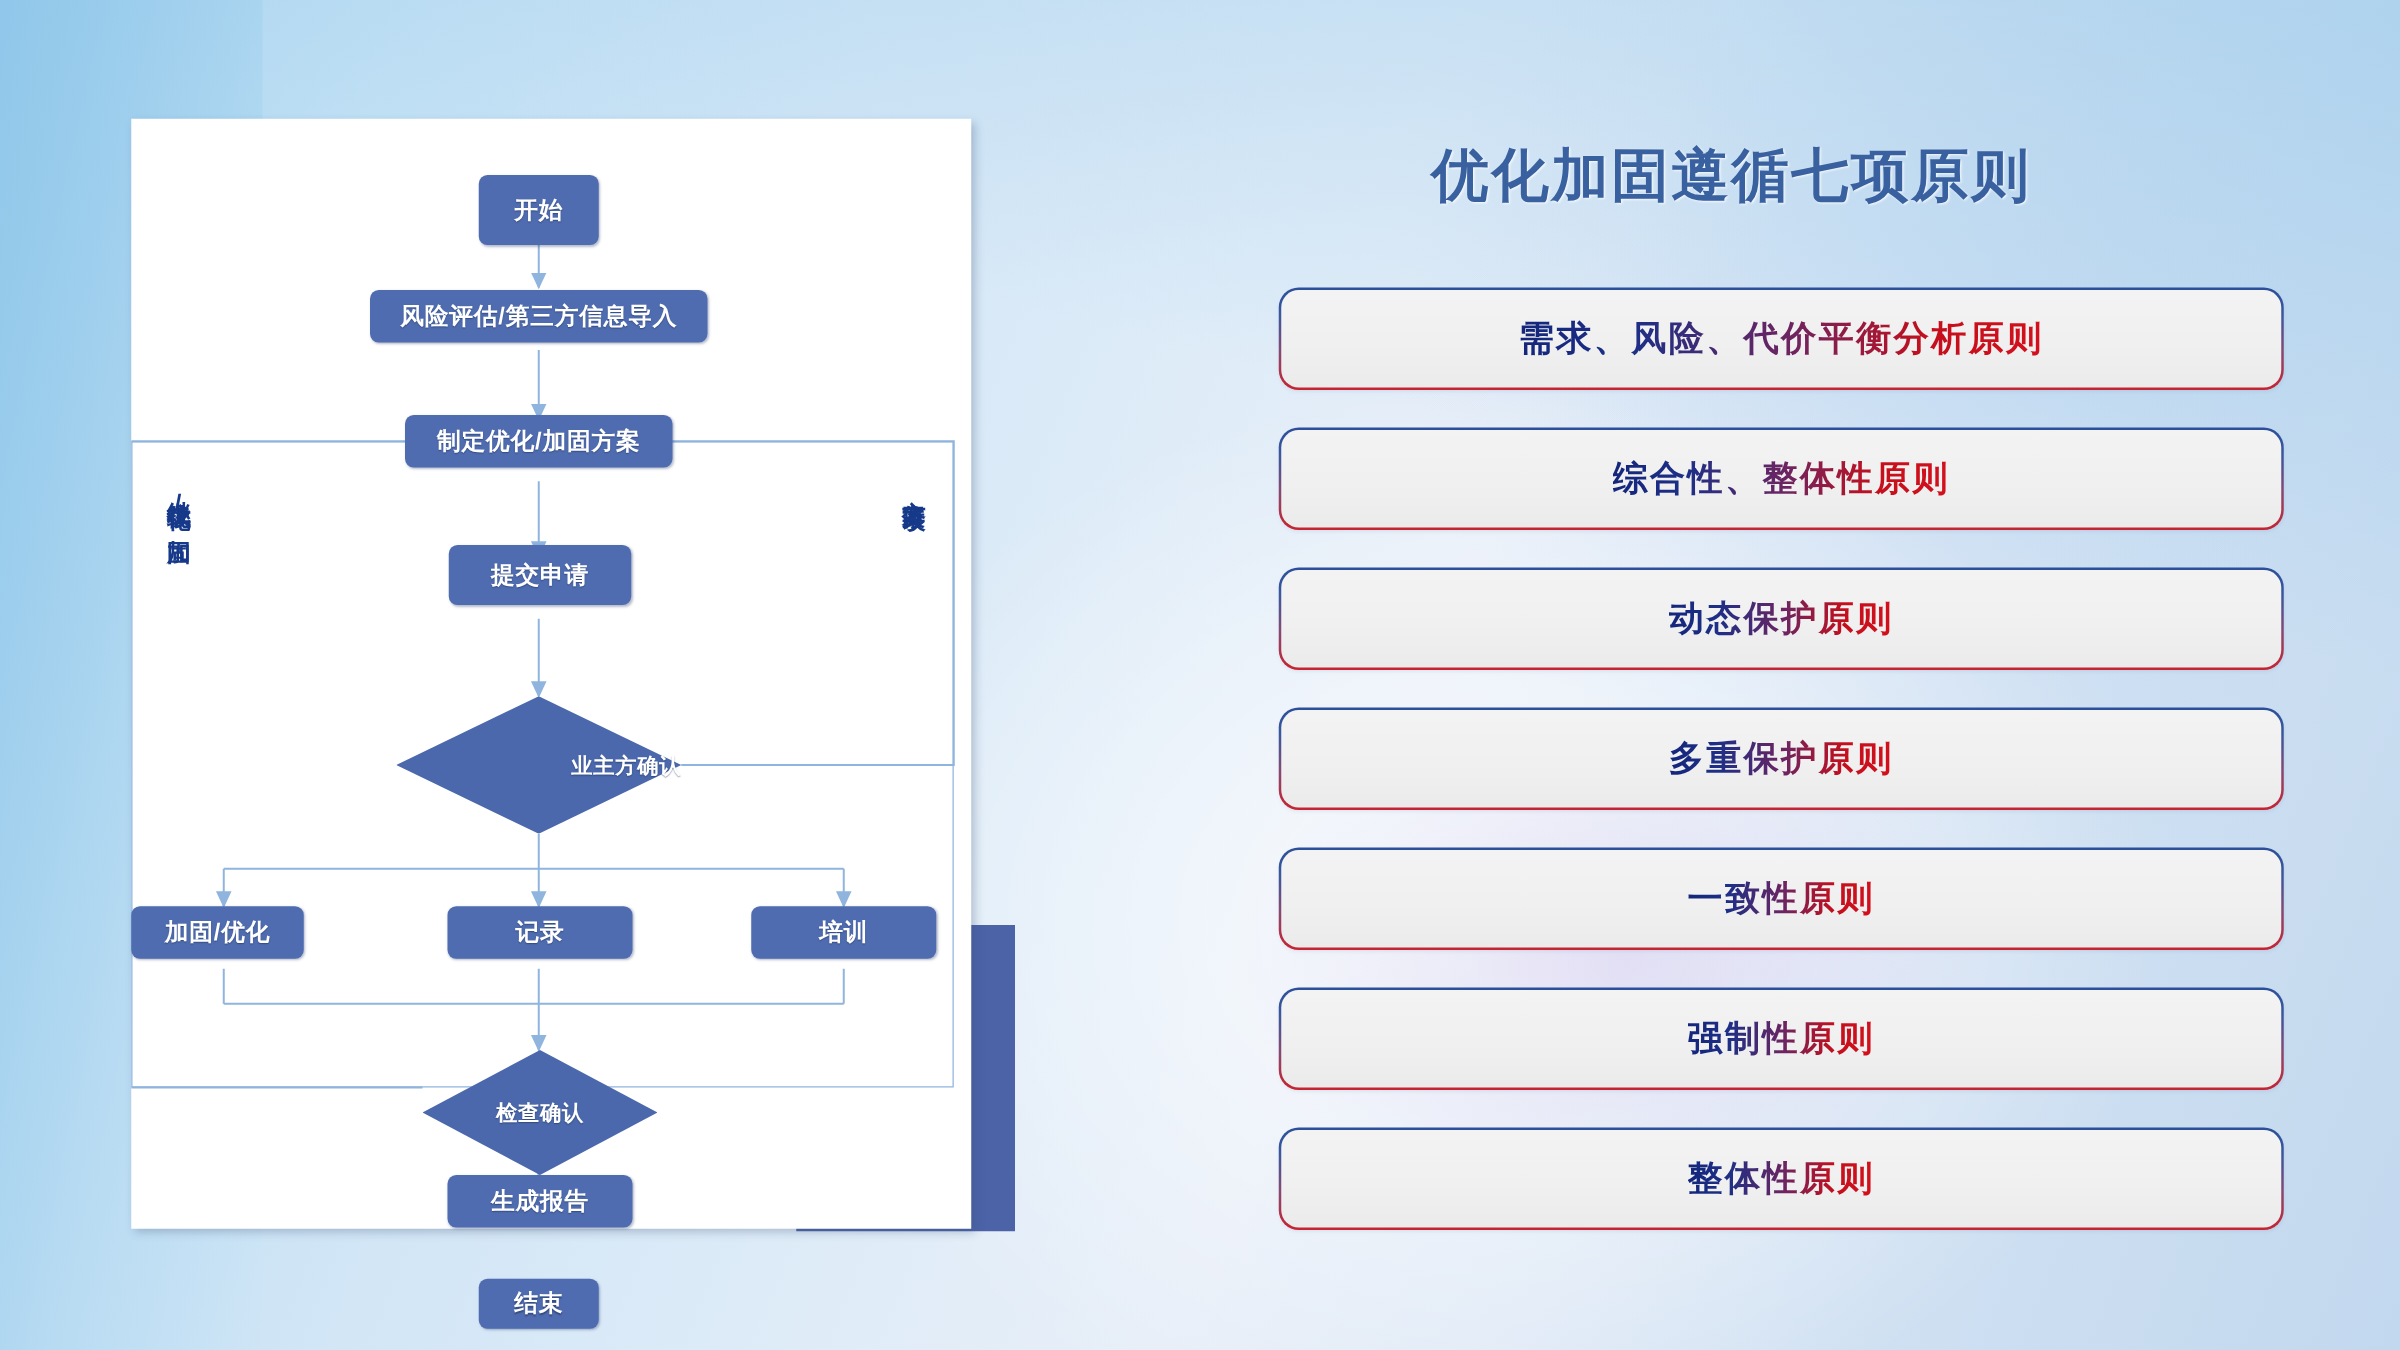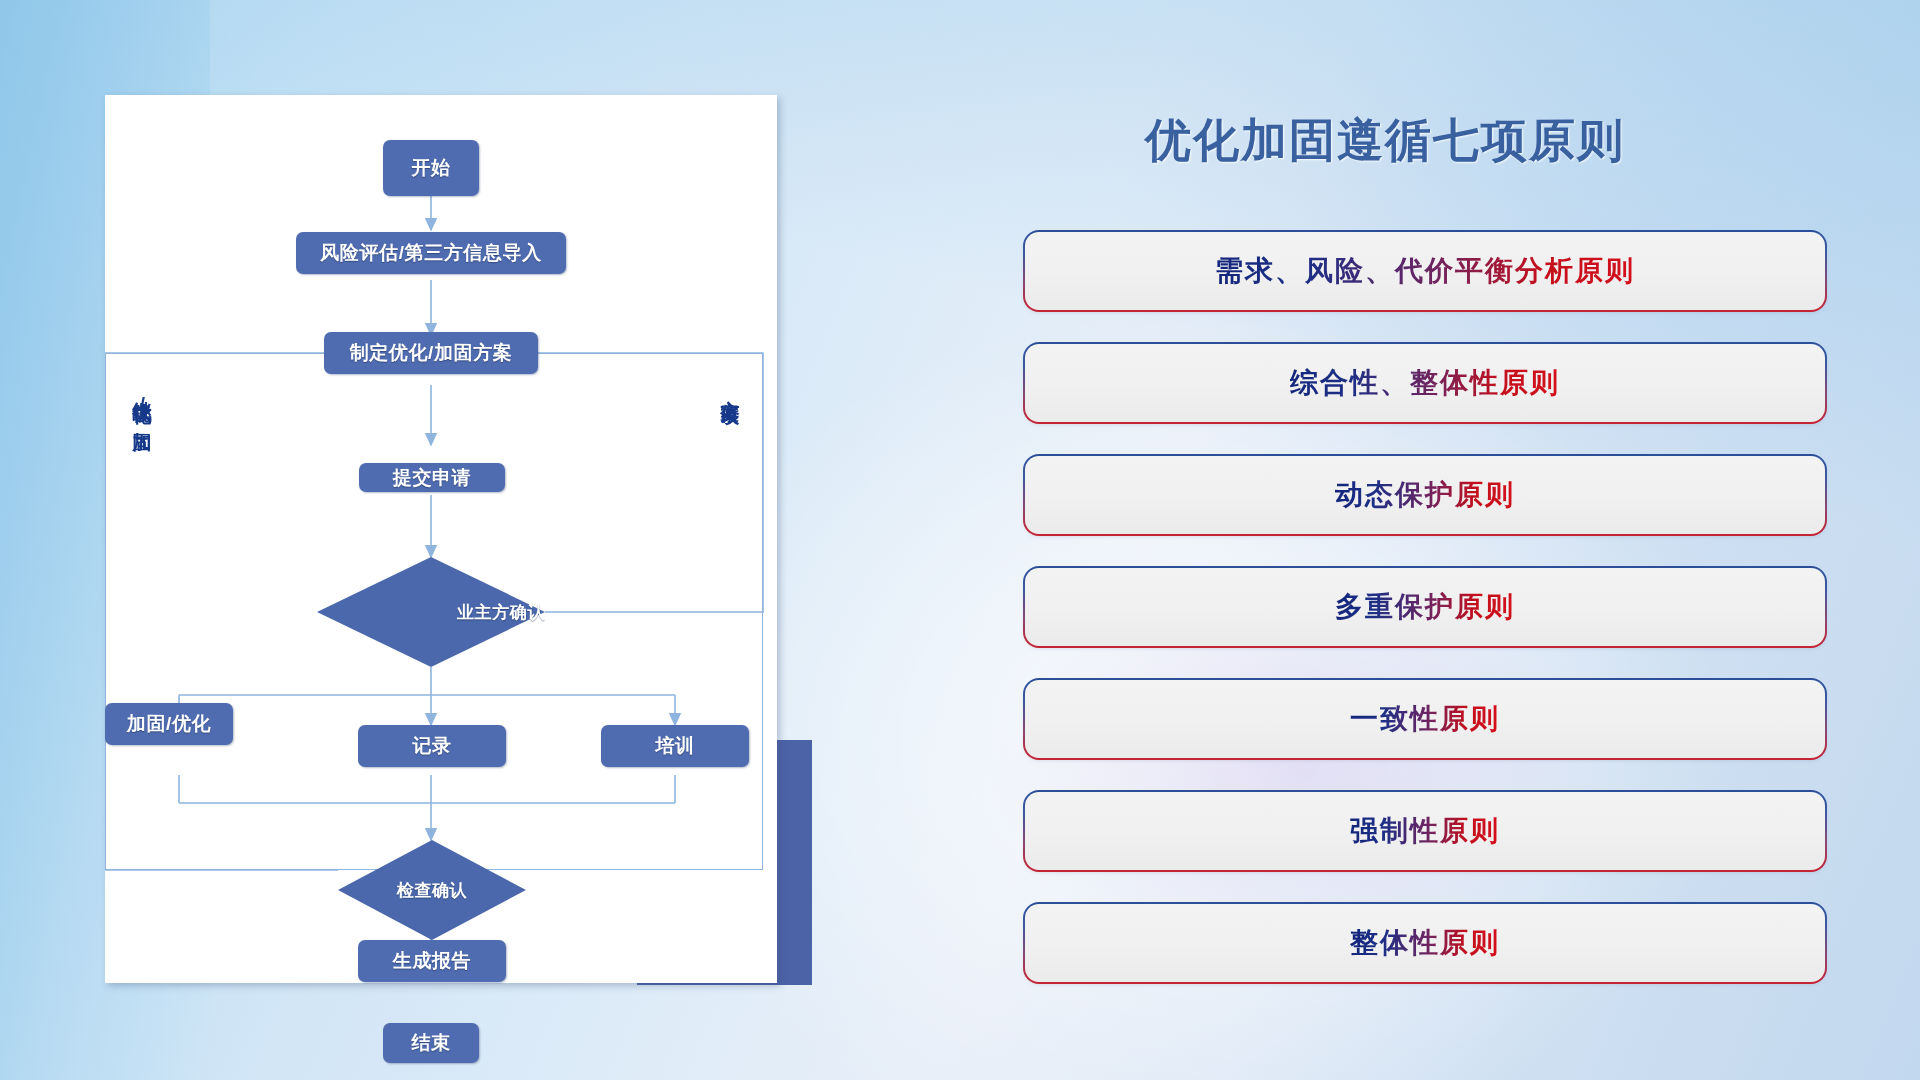--- a/index.html
+++ b/index.html
@@ -188,30 +188,30 @@
     </div>
 
     <div class="node" style="left:191px;top:137px;width:270px;height:42px;font-size:19px;">
       <span>风险评估/第三方信息导入</span>
     </div>
 
     <div class="node" style="left:219px;top:237px;width:214px;height:42px;font-size:19px;">
       <span>制定优化/加固方案</span>
     </div>
 
-    <div class="node" style="left:254px;top:368px;width:146px;height:29px;font-size:19px;">
+    <div class="node" style="left:254px;top:341px;width:146px;height:48px;font-size:19px;">
       <span>提交申请</span>
     </div>
 
     <div class="diamond" style="left:212px;top:462px;width:228px;height:110px;font-size:17px;justify-content:flex-end;">
       <div class="dshape"></div>
       <span class="dlabel">业主方确认</span>
     </div>
 
-    <div class="node" style="left:0px;top:608px;width:128px;height:42px;font-size:19px;">
+    <div class="node" style="left:0px;top:630px;width:138px;height:42px;font-size:19px;">
       <span>加固/优化</span>
     </div>
 
     <div class="node" style="left:253px;top:630px;width:148px;height:42px;font-size:19px;">
       <span>记录</span>
     </div>
 
     <div class="node" style="left:496px;top:630px;width:148px;height:42px;font-size:19px;">
       <span>培训</span>
     </div>

